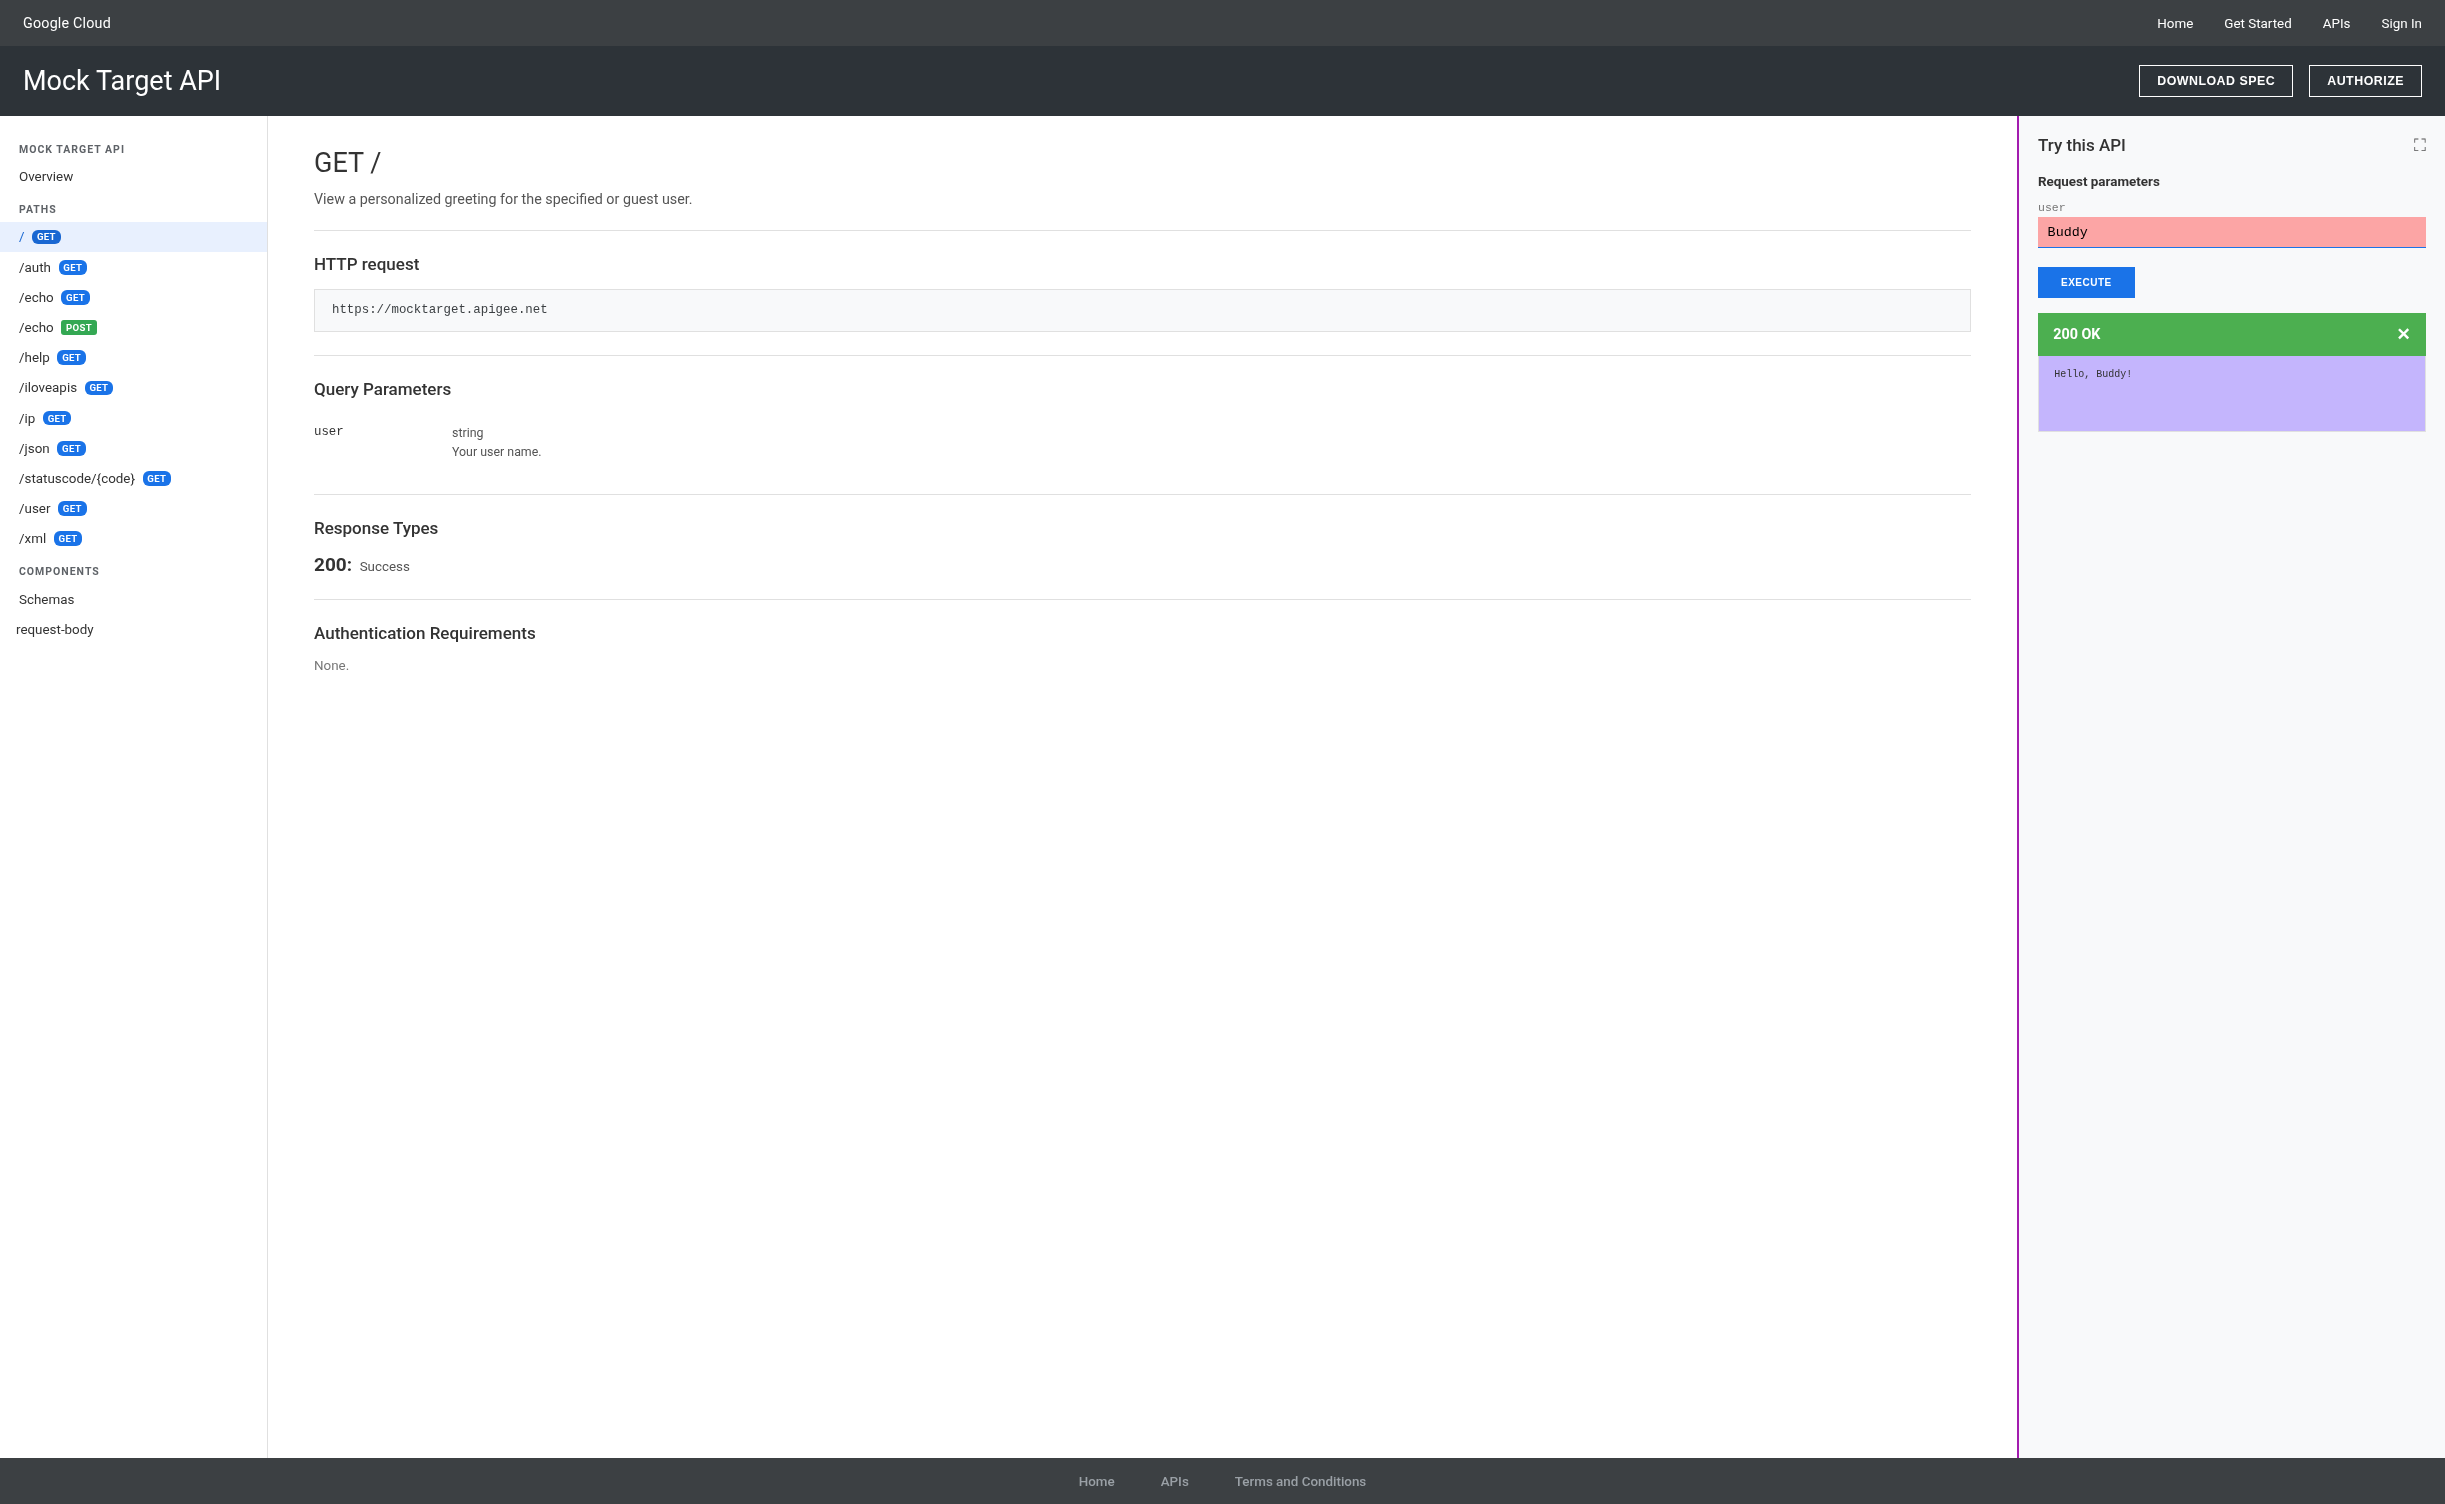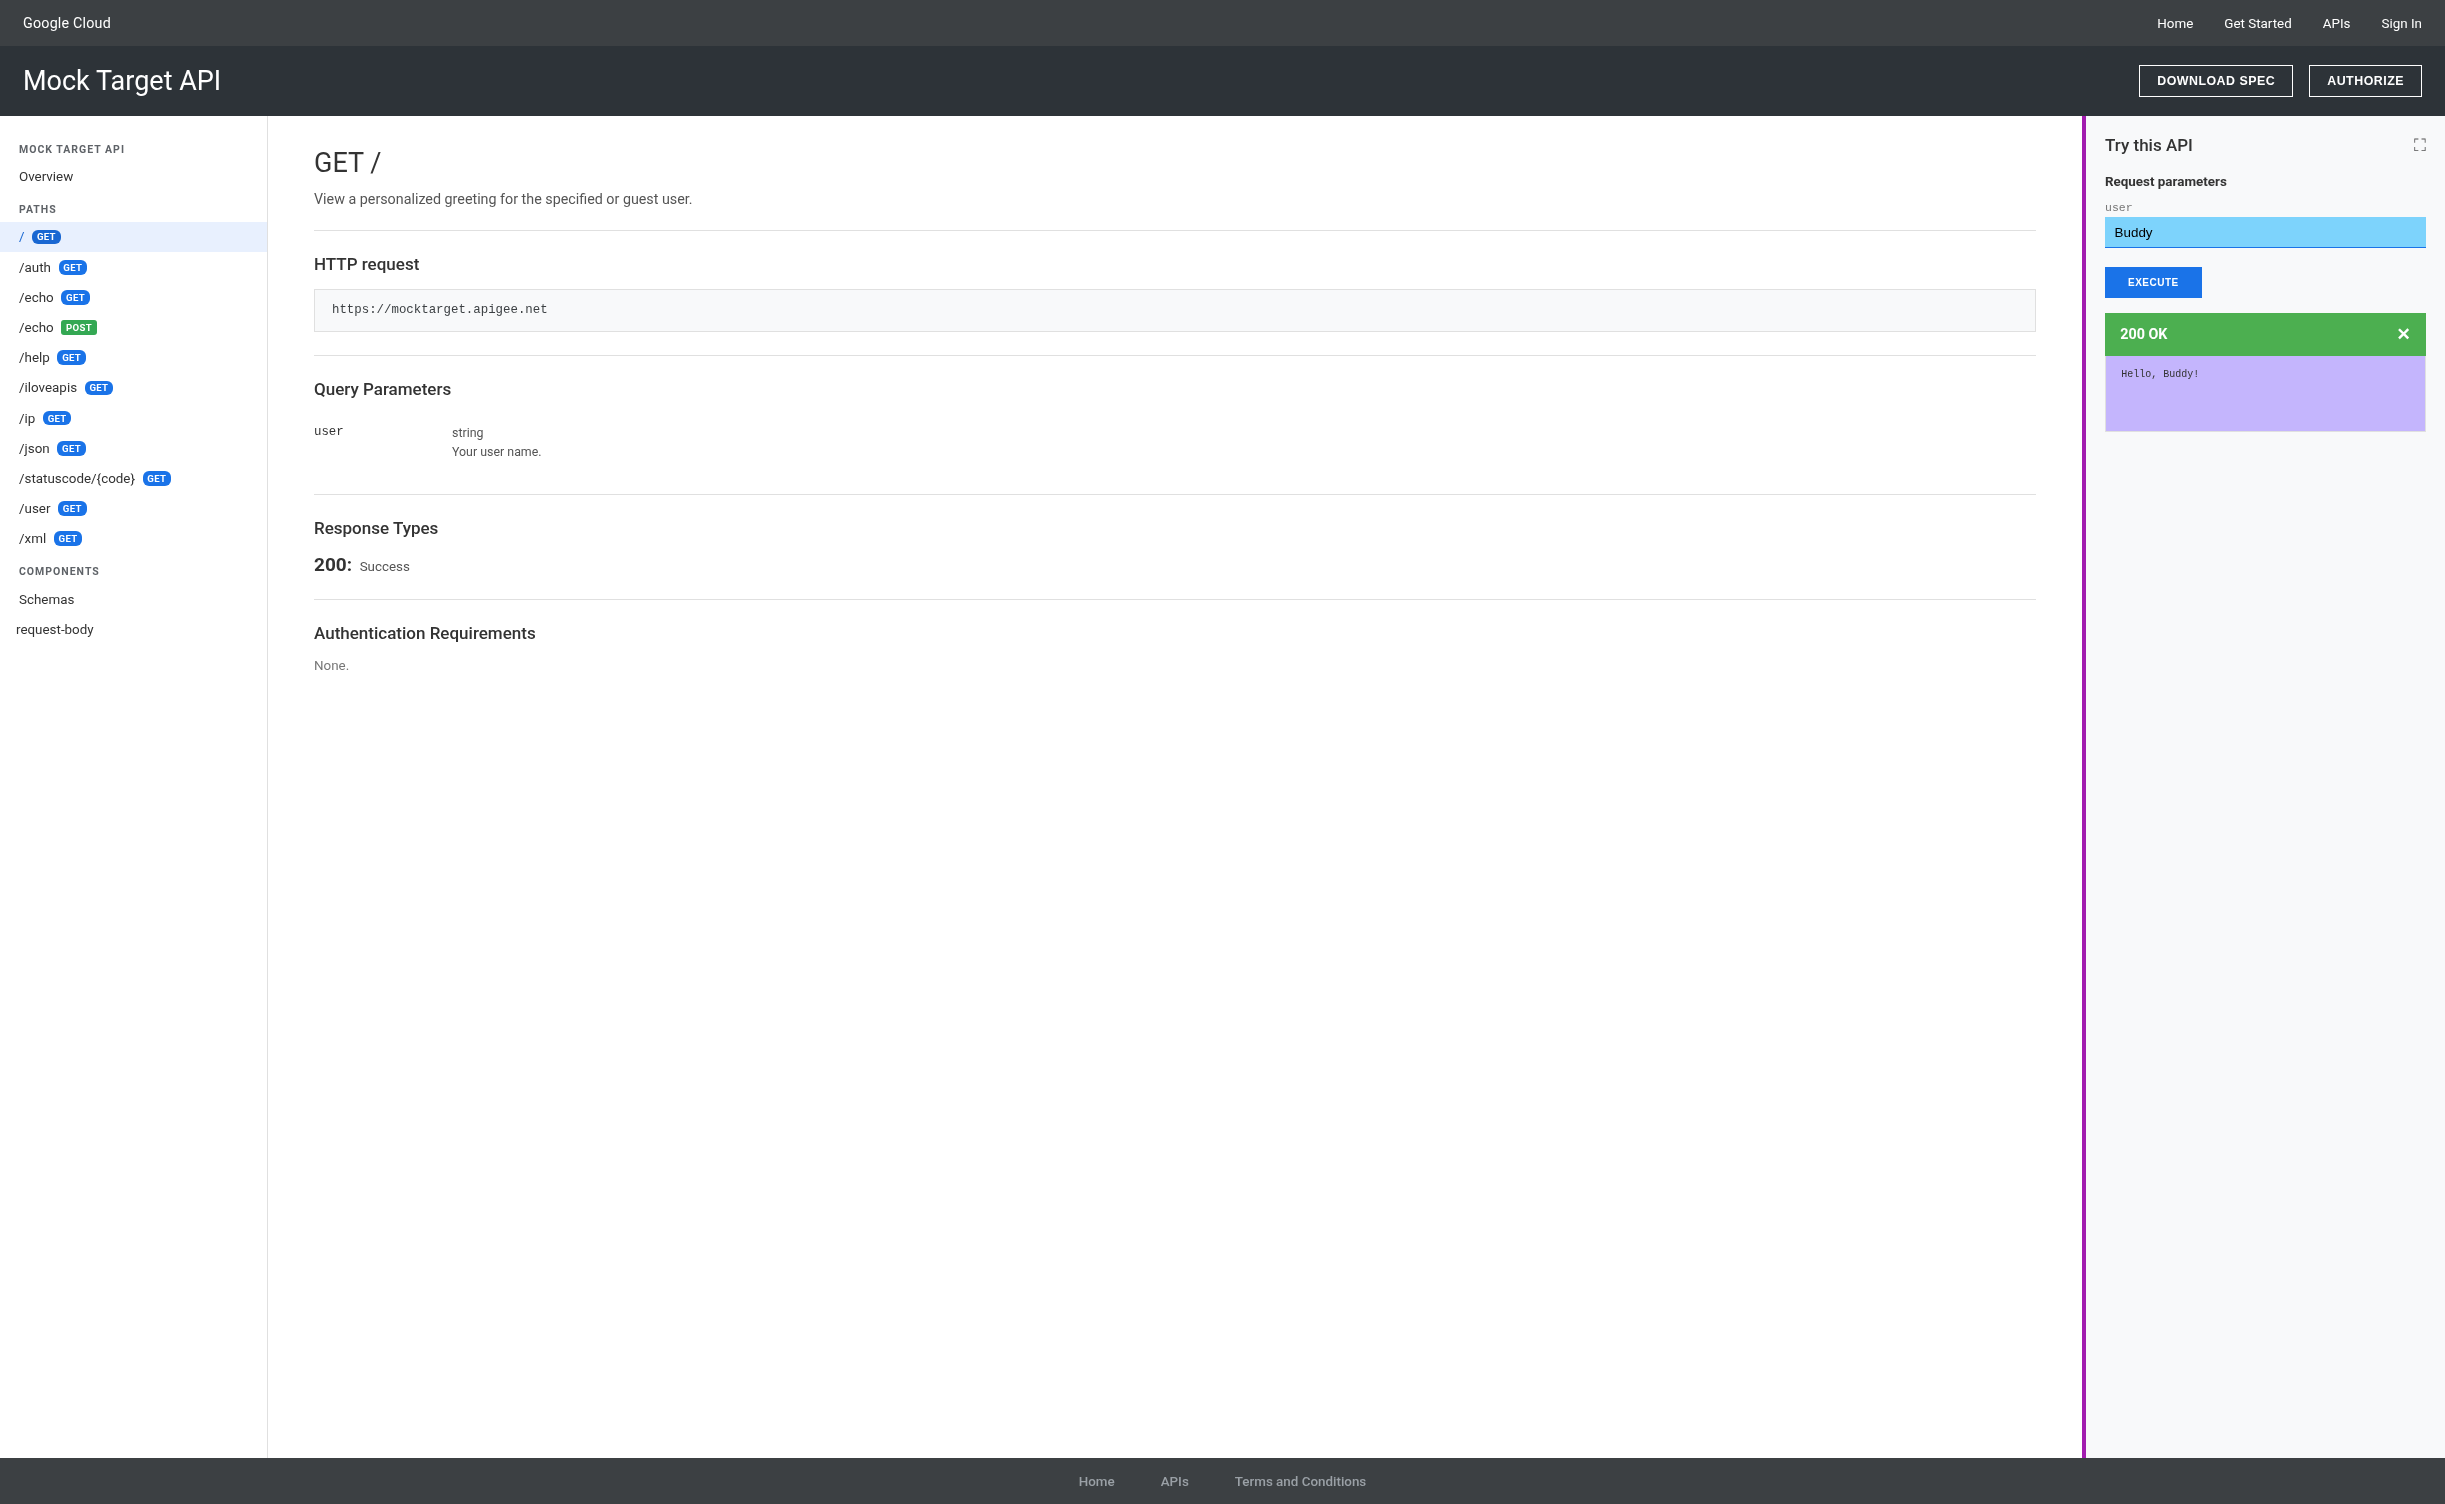--- a/index.html
+++ b/index.html
@@ -191,23 +191,23 @@
       font-size: 13.4px;
       color: #555;
     }
     .auth-none {
       font-size: 13.4px;
       color: #777;
     }
 
     
     .try-panel {
-      width: 363px;
+      width: 428px;
       background: #f8f9fa;
-      border-left: 4px solid #a21caf;
+      border-left: 2px solid #a21caf;
       flex-shrink: 0;
       padding: 19px;
       overflow-y: auto;
     }
     .try-panel-header {
       display: flex;
       align-items: center;
       justify-content: space-between;
       margin-bottom: 19px;
     }
@@ -230,25 +230,26 @@
     .param-label {
       font-family: 'Courier New', monospace;
       font-size: 11.5px;
       color: #777;
       margin-bottom: 3.8px;
     }
     .param-input {
       width: 100%;
       border: none;
       border-bottom: 1.9px solid #1a73e8;
-      background: #7dd3fc;
+      background: #fca5a5;
       padding: 7.6px 9.6px;
       font-size: 13.4px;
       outline: none;
       margin-bottom: 19px;
+      font-family: Liberation Mono, monospace;
     }
     .execute-btn {
       background: #1a73e8;
       color: #fff;
       border: none;
       padding: 9.6px 23px;
       font-size: 10px;
       font-weight: 700;
       letter-spacing: 0.5px;
       cursor: pointer;

